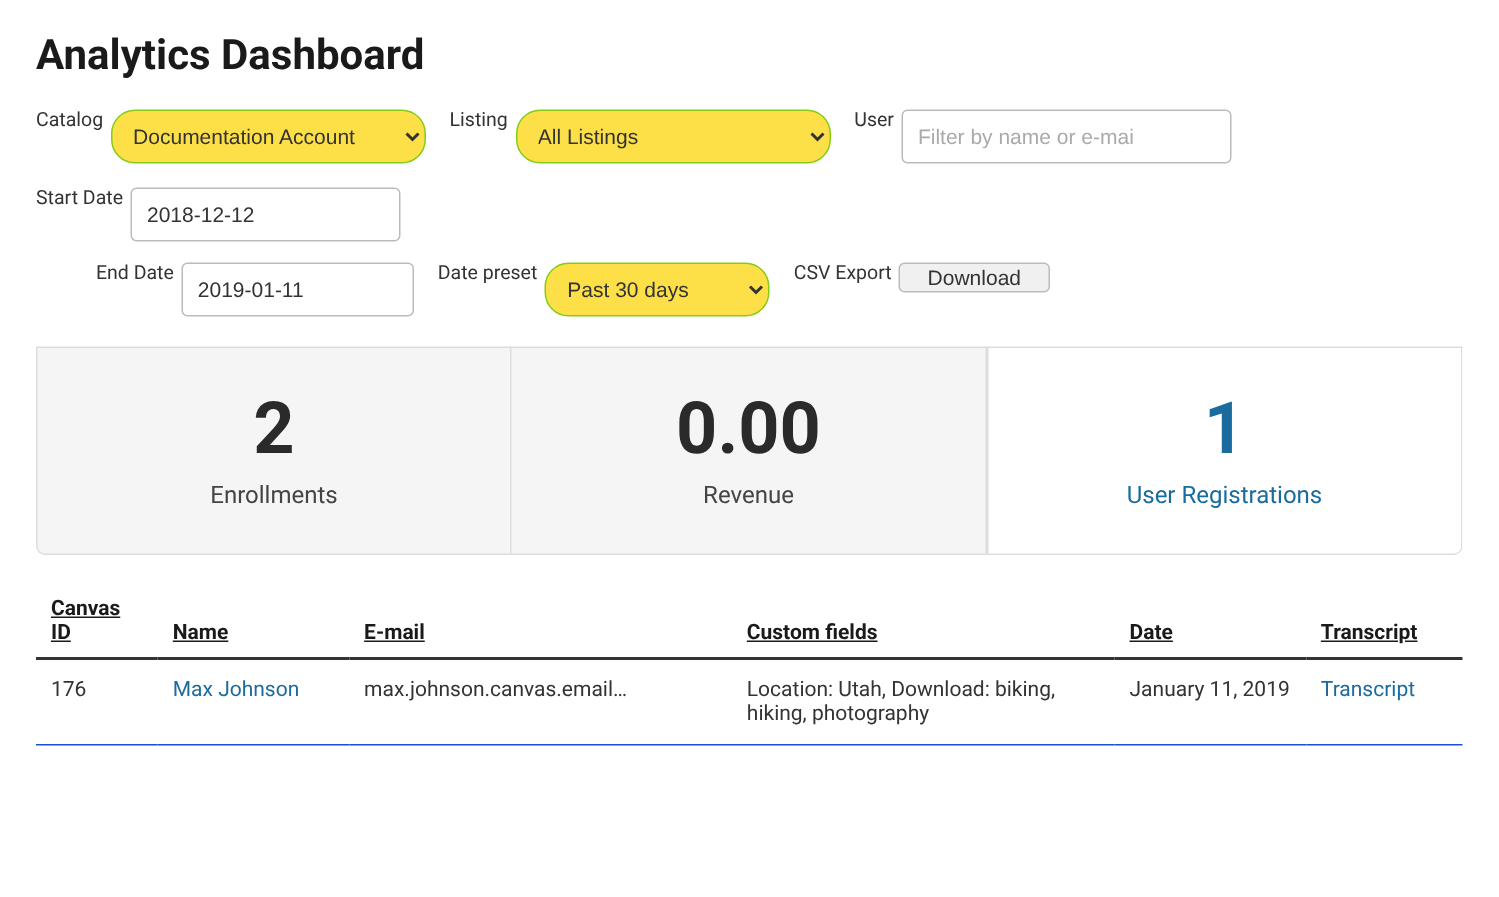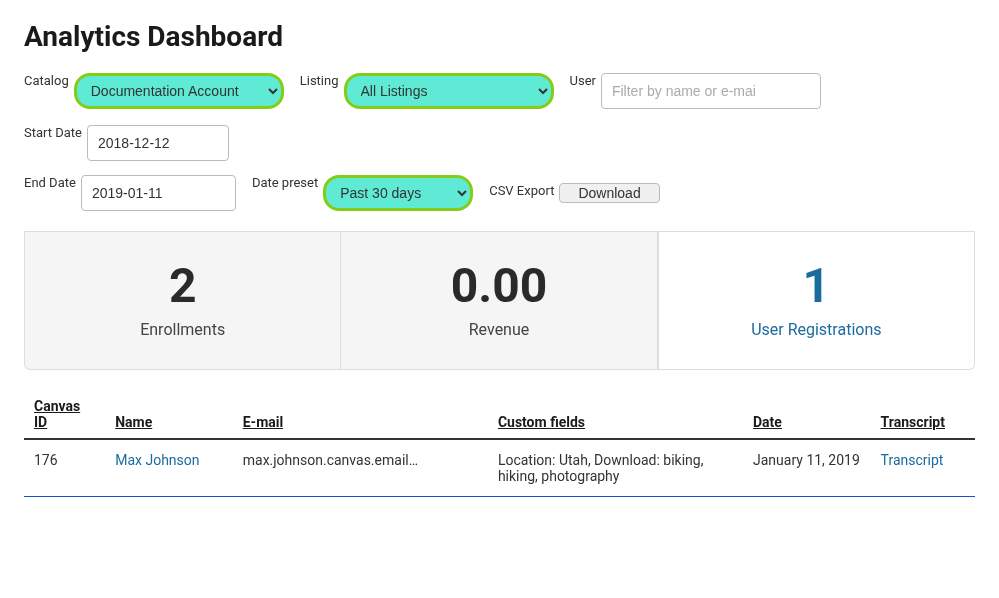--- a/index.html
+++ b/index.html
@@ -33,23 +33,23 @@
       gap: 5px;
     }
     .filter-label {
       font-size: 13px;
       color: #333;
       font-weight: 400;
     }
     .filter-select {
       height: 36px;
       padding: 0 10px;
-      border: 3px solid #84cc16;
+      border: 1px solid #84cc16;
       border-radius: 16px;
-      background: #5eead4;
+      background: #fde047;
       font-size: 14px;
       color: #333;
       cursor: pointer;
       appearance: auto;
     }
     .filter-input {
       height: 36px;
       padding: 0 10px;
       border: 1px solid #bbb;
       border-radius: 4px;
@@ -60,34 +60,35 @@
     .filter-input::placeholder {
       color: #aaa;
     }
     .filter-date {
       height: 36px;
       padding: 0 10px;
       border: 1px solid #bbb;
       border-radius: 4px;
       font-size: 14px;
       color: #333;
-      width: 142px;
+      width: 180px;
     }
     .filter-select-catalog {
       width: 210px;
     }
     .filter-select-listing {
       width: 210px;
     }
     .filters-row2 {
       display: flex;
       flex-wrap: wrap;
       gap: 16px;
-      align-items: center;
+      align-items: flex-start;
       margin-bottom: 20px;
+      margin-left: 40px;
     }
     .divider {
       border: none;
       border-top: 1px solid #ddd;
       margin-bottom: 0;
     }
     .stats-section {
       background: #f5f5f5;
       border: 1px solid #ddd;
       border-radius: 6px;

